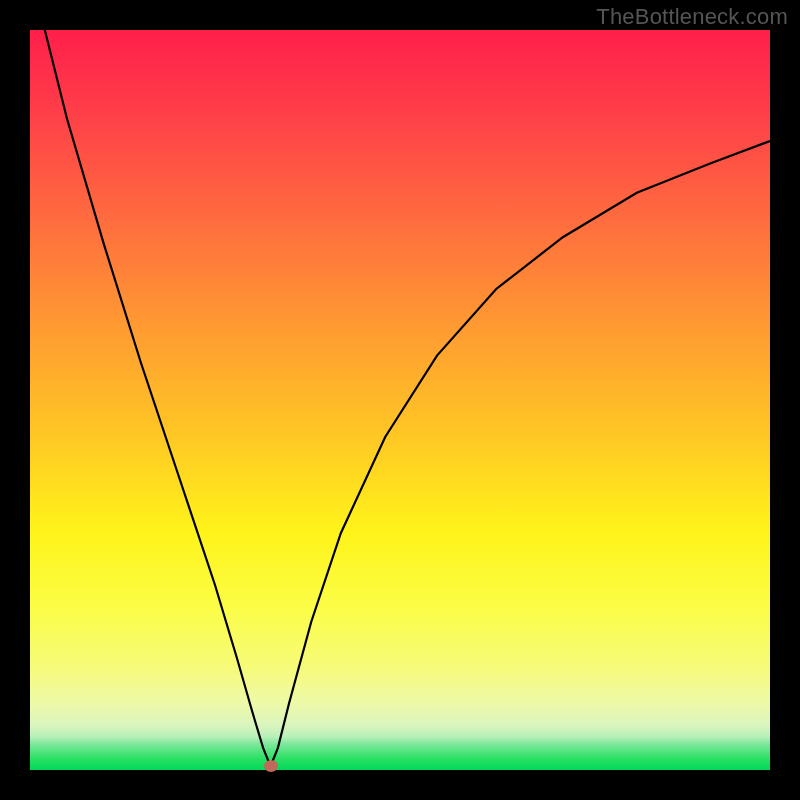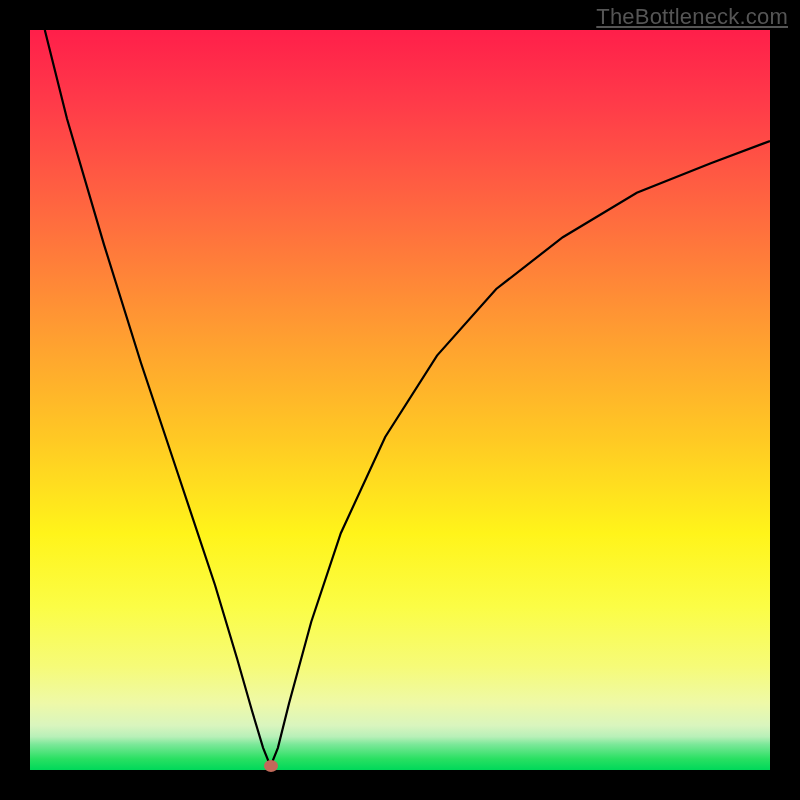--- a/index.html
+++ b/index.html
@@ -13,21 +13,20 @@
   }
   .watermark {
     position: absolute;
     top: 4px;
     right: 12px;
     color: #555;
     font-size: 22px;
     font-weight: 500;
     z-index: 10;
     letter-spacing: 0.2px;
-    text-decoration: underline;
   }
   .frame {
     position: absolute;
     top: 30px;
     left: 30px;
     width: 740px;
     height: 740px;
     background: #000;
   }
   .plot-area {

